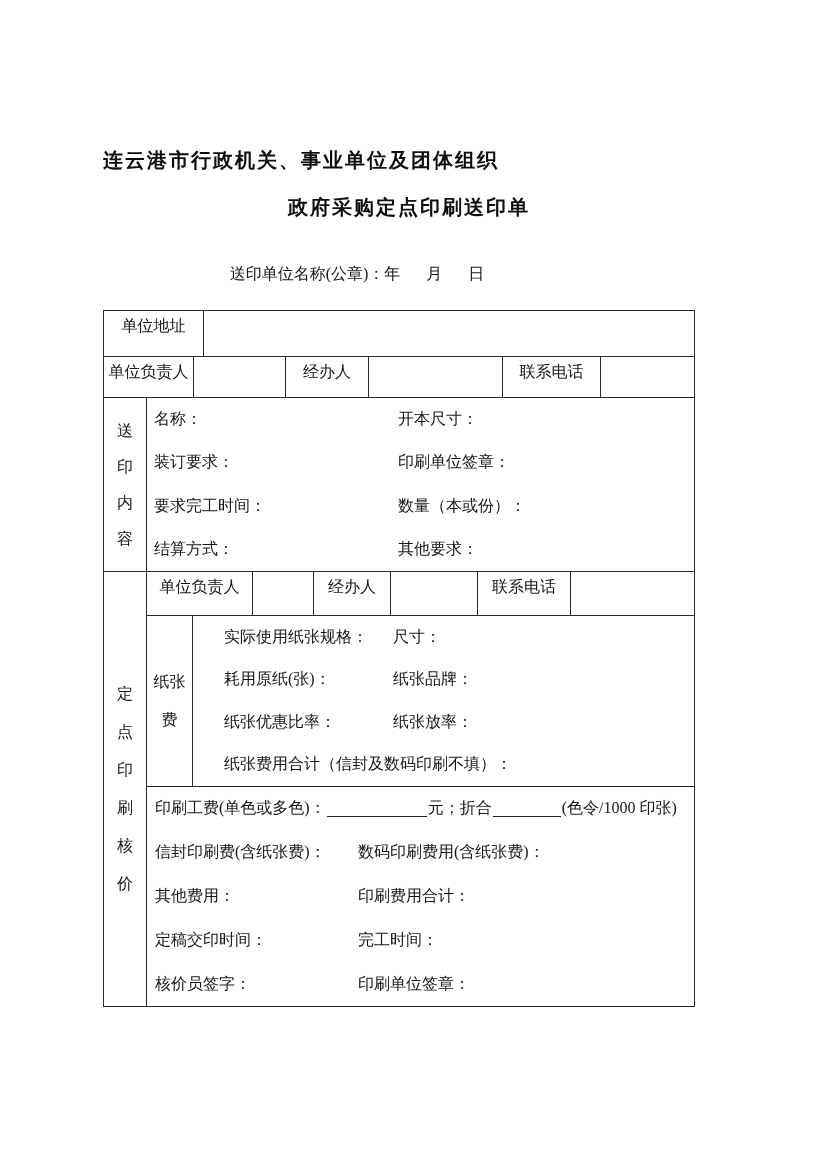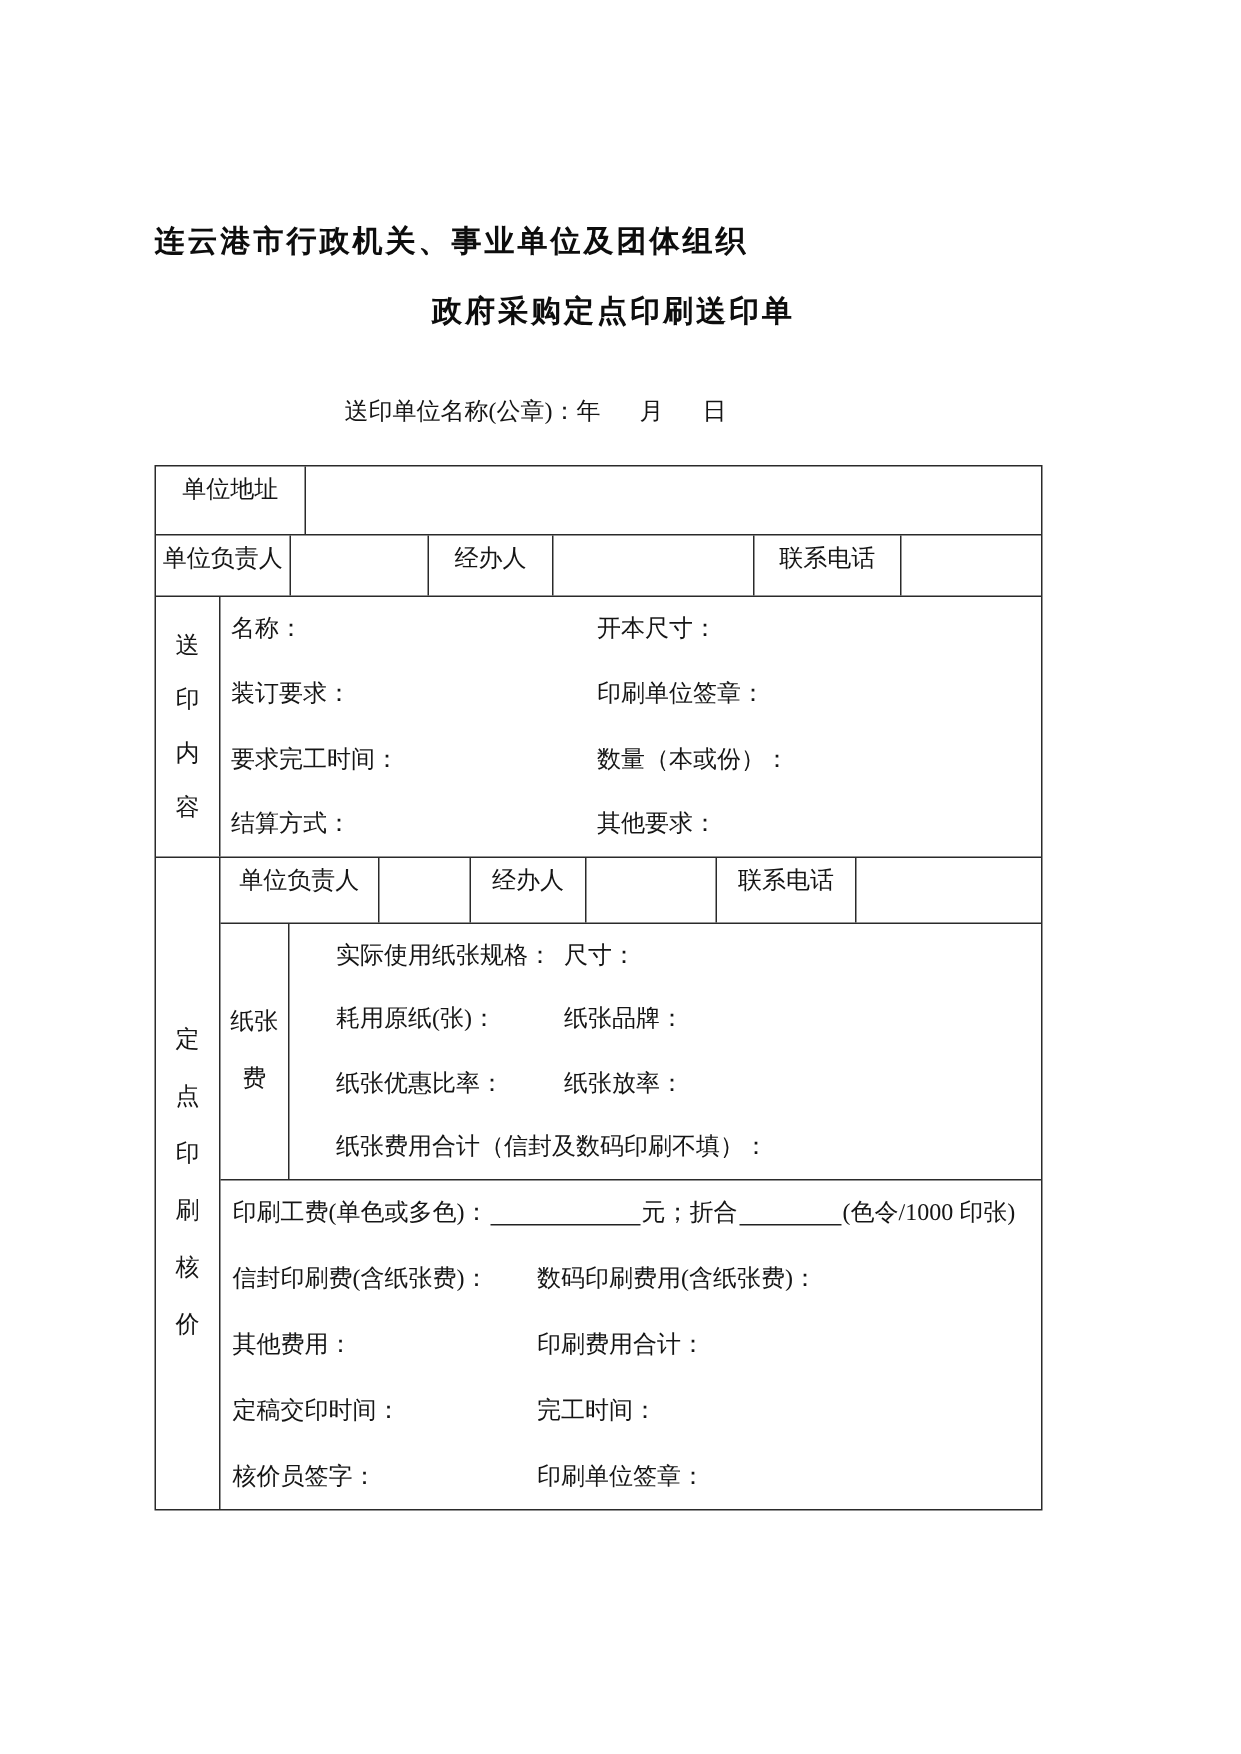--- a/index.html
+++ b/index.html
@@ -65,21 +65,21 @@
 
   .rowD2 { height:171px; display:flex; }
   .paper-label {
     width:46px; border-right:1px solid #2a2a2a;
     display:flex; flex-direction:column; align-items:center; justify-content:center;
   }
   .paper-label span { line-height:1; white-space:nowrap; }
   .paper-label span + span { margin-top:22px; }
   .paper-rows { flex:1; display:flex; flex-direction:column;margin-left:23px; }
   .paper-rows .crow { padding-left:8px; }
-  .paper-rows .crow .right { left:160px; }
+  .paper-rows .crow .right { left:177px; }
 
   .rowD3 { flex:1; display:flex; flex-direction:column; }
   .rowD3 .crow { padding-left:8px; }
   .rowD3 .crow .right { left:211px; }
 
   .blank { display:inline-block; height:16px; border-bottom:1px solid #222222; }
   .blank1 { width:100px; margin:0 1px; }
   .blank2 { width:68px; margin:0 1px; }
 
   .footer { position:absolute; left:140px; top:1060px; font-size:17px; letter-spacing:1px; }

